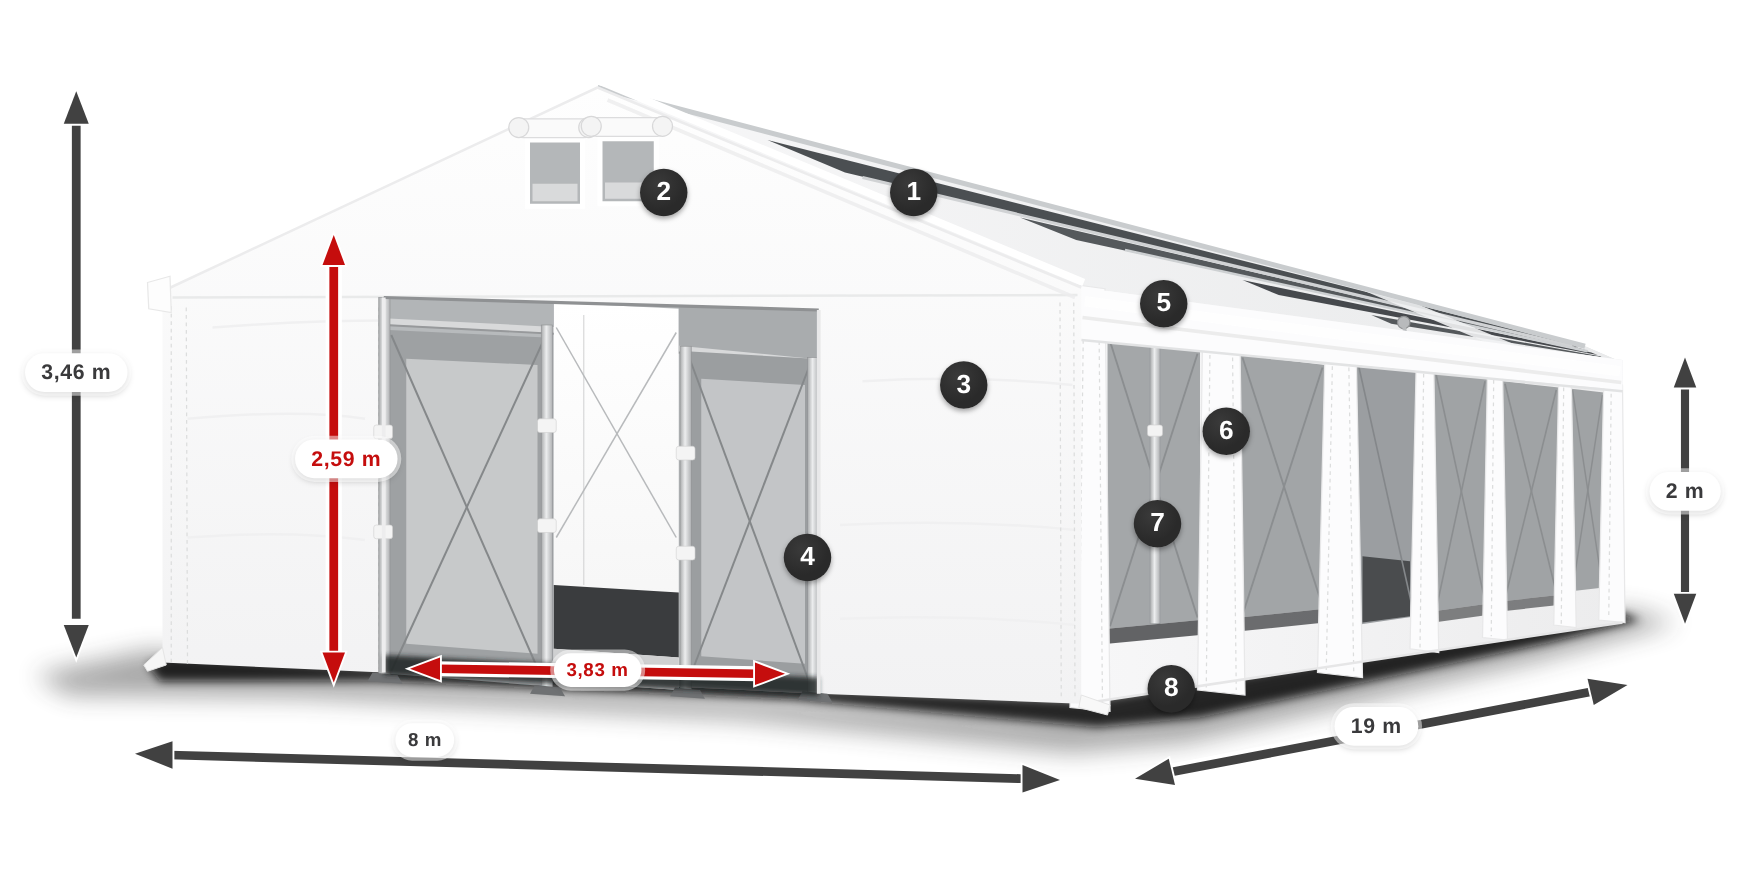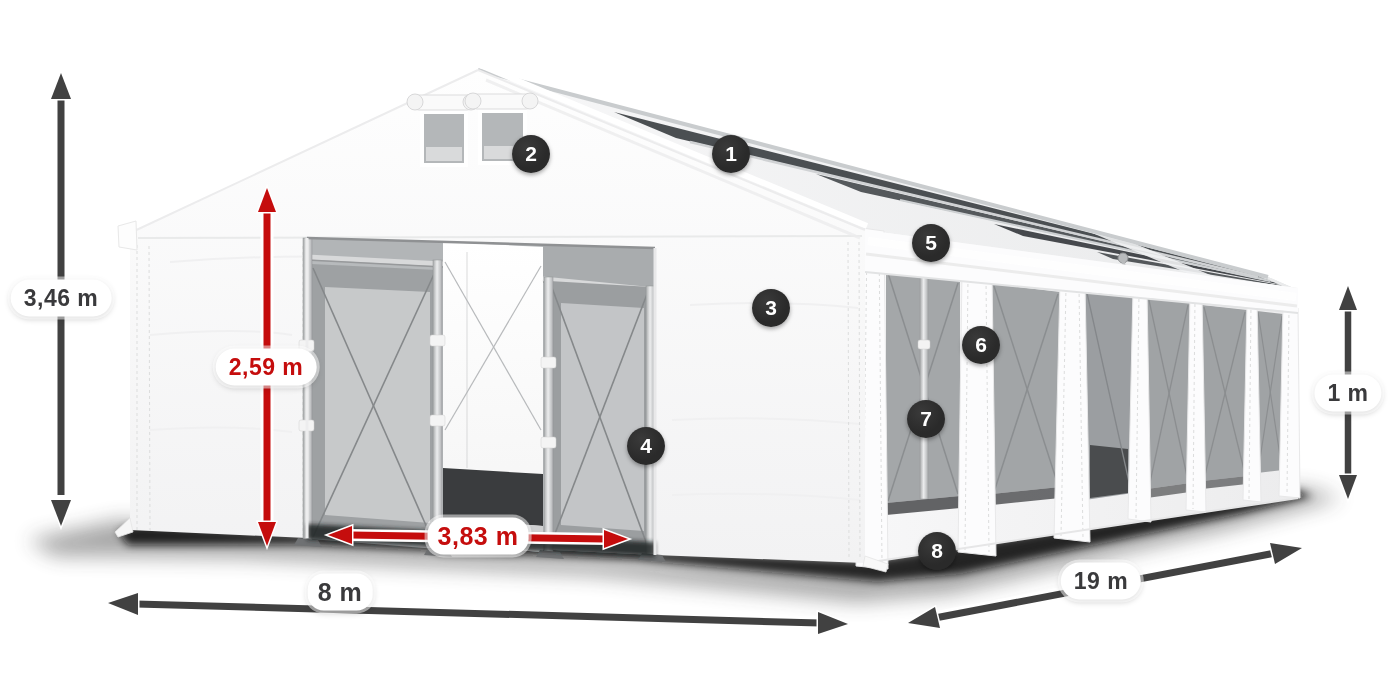--- a/index.html
+++ b/index.html
@@ -6,27 +6,27 @@
   #stage{
     position:relative;width:1400px;height:700px;overflow:hidden;
     background:var(--canvas-bg,#fff);
     font-family:"Liberation Sans","DejaVu Sans",sans-serif;
   }
   #scene{position:absolute;left:0;top:0;width:1400px;height:700px;}
   .dim-label{
     position:absolute;transform:translate(-50%,-50%);
     background:var(--pill-bg,#fff);
     color:var(--label-text,#3a3a3c);
-    font-weight:bold;font-size:23px;line-height:1;
+    font-weight:bold;font-size:17px;line-height:1;
     padding:7px 13px;border-radius:19px;white-space:nowrap;
     box-shadow:0 0 0 3px rgba(255,255,255,.5),0 2px 6px rgba(0,0,0,.25);
     letter-spacing:.5px;
   }
   .dim-label.red{color:var(--accent-red,#c50d0d);}
-  .dim-label.small{font-size:25px;padding:6px 10px;border-radius:16px;}
+  .dim-label.small{font-size:15px;padding:6px 10px;border-radius:16px;}
   .badge{
     position:absolute;transform:translate(-50%,-50%);
     width:38px;height:38px;border-radius:50%;
     background:radial-gradient(circle at 38% 32%, #3a3a3a 0%, var(--badge-bg,#2a2a2a) 60%);
     color:var(--badge-text,#fff);
     font-weight:bold;font-size:21px;line-height:38px;text-align:center;
     box-shadow:0 2px 4px rgba(0,0,0,.35);
   }
 </style>
 </head>
@@ -310,25 +310,25 @@
     </g>
     <g>
       <line x1="1348" y1="303" x2="1348" y2="482" stroke="#ffffff" stroke-width="12"></line>
       <line x1="1348" y1="306" x2="1348" y2="479" stroke="var(--arrow-dark,#414141)" stroke-width="6.5"></line>
       <polygon points="1348,286 1339,310 1357,310" fill="var(--arrow-dark,#414141)" stroke="#ffffff" stroke-width="3" paint-order="stroke"></polygon>
       <polygon points="1348,499 1339,475 1357,475" fill="var(--arrow-dark,#414141)" stroke="#ffffff" stroke-width="3" paint-order="stroke"></polygon>
     </g>
   </svg>
 
   <div class="dim-label" style="left:61px;top:298px;">3,46 m</div>
-  <div class="dim-label red" style="left:266px;top:367px;">2,59 m</div>
+  <div class="dim-label red" style="left:277px;top:367px;">2,59 m</div>
   <div class="dim-label red small" style="left:478px;top:536px;">3,83 m</div>
   <div class="dim-label small" style="left:340px;top:592px;">8 m</div>
   <div class="dim-label" style="left:1101px;top:581px;">19 m</div>
-  <div class="dim-label" style="left:1348px;top:393px;">1 m</div>
+  <div class="dim-label" style="left:1348px;top:393px;">2 m</div>
 
   <div class="badge" style="left:731px;top:154px;">1</div>
   <div class="badge" style="left:531px;top:154px;">2</div>
   <div class="badge" style="left:771px;top:308px;">3</div>
   <div class="badge" style="left:646px;top:446px;">4</div>
   <div class="badge" style="left:931px;top:243px;">5</div>
   <div class="badge" style="left:981px;top:345px;">6</div>
   <div class="badge" style="left:926px;top:419px;">7</div>
   <div class="badge" style="left:937px;top:551px;">8</div>
 

